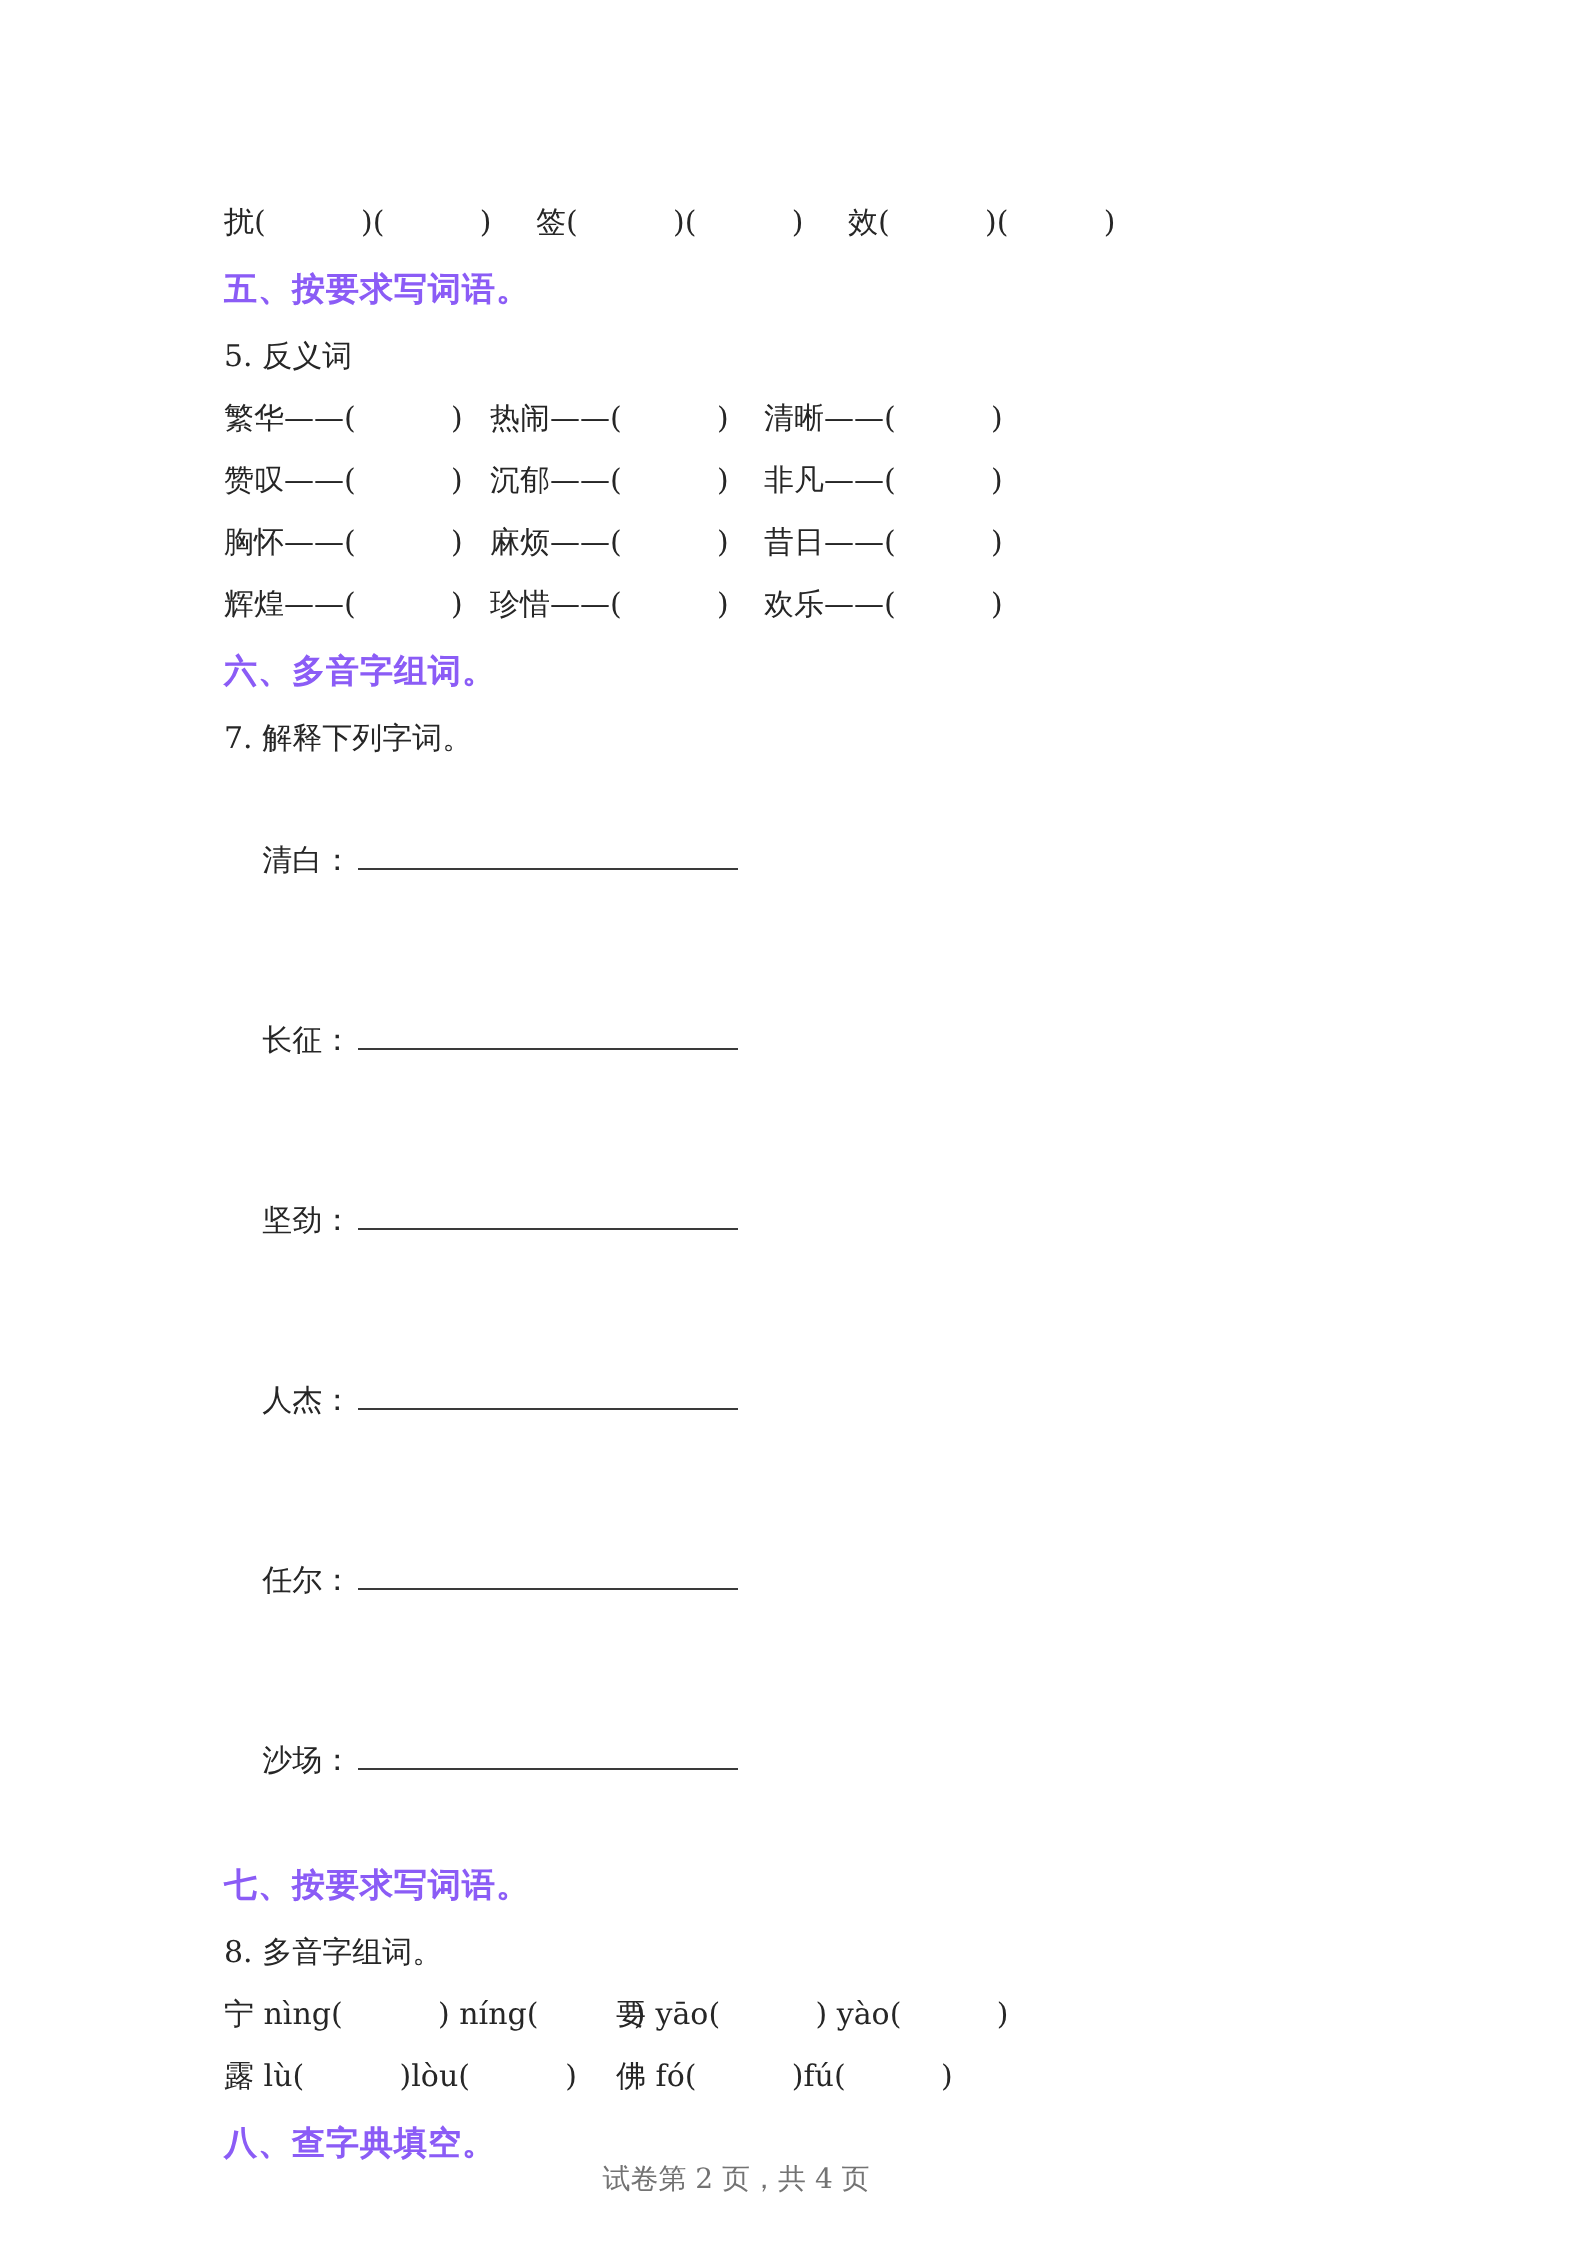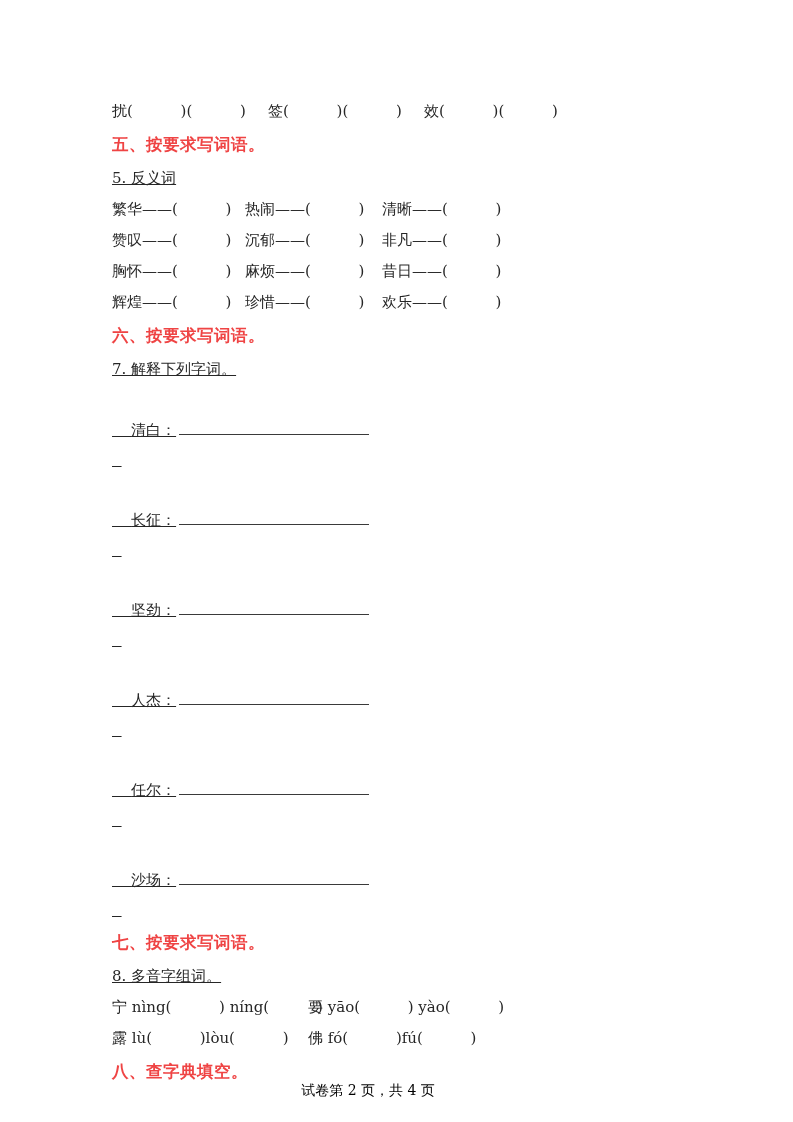--- a/index.html
+++ b/index.html
@@ -10,26 +10,26 @@
     font-family: "DejaVu Serif", "Liberation Serif", serif;
     color: #262626;
     font-size: 15px;
     overflow: hidden;
   }
   .content {
     position: absolute;
     left: 112px; top: 96px;
     width: 600px;
   }
-  .line { line-height: 31px; white-space: pre; text-decoration: underline; }
+  .line { line-height: 31px; white-space: pre; }
   .row  { line-height: 31px; }
   h2.sec {
     margin: 0; padding: 0;
     font-size: 16.5px; font-weight: bold;
-    color: #ef4444;
+    color: #8b5cf6;
     line-height: 36px;
     letter-spacing: 0.5px;
   }
   .cell { display: inline-block; vertical-align: top; white-space: pre; }
   
   .ca { width: 156px; }
   
   .cb1 { width: 133px; }
   .cb2 { width: 137px; }
   
@@ -41,21 +41,21 @@
     width: 190px; height: 15px;
     border-bottom: 1px solid #3a3a3a;
     margin-left: 3px;
   }
   .footer {
     position: absolute;
     left: 0; top: 1080px;
     width: 736px;
     text-align: center;
     font-size: 14px;
-    color: #000000;
+    color: #737373;
     line-height: 20px;
   }
 </style>
 </head>
 <body>
 
 <div class="content">
 
   <div class="row">
     <span class="cell ca">扰(          )(          )</span><span class="cell ca">签(          )(          )</span><span class="cell">效(          )(          )</span>
@@ -69,21 +69,21 @@
   <div class="row">
     <span class="cell cb1">赞叹——(          )</span><span class="cell cb2">沉郁——(          )</span><span class="cell">非凡——(          )</span>
   </div>
   <div class="row">
     <span class="cell cb1">胸怀——(          )</span><span class="cell cb2">麻烦——(          )</span><span class="cell">昔日——(          )</span>
   </div>
   <div class="row">
     <span class="cell cb1">辉煌——(          )</span><span class="cell cb2">珍惜——(          )</span><span class="cell">欢乐——(          )</span>
   </div>
 
-  <h2 class="sec">六、按要求写词语。</h2>
+  <h2 class="sec">六、多音字组词。</h2>
   <div class="line">7. 解释下列字词。</div>
   <div class="term-row line">
     <span>清白：</span><span class="uline"></span>
   </div>
   <div class="term-row line">
     <span>长征：</span><span class="uline"></span>
   </div>
   <div class="term-row line">
     <span>坚劲：</span><span class="uline"></span>
   </div>

